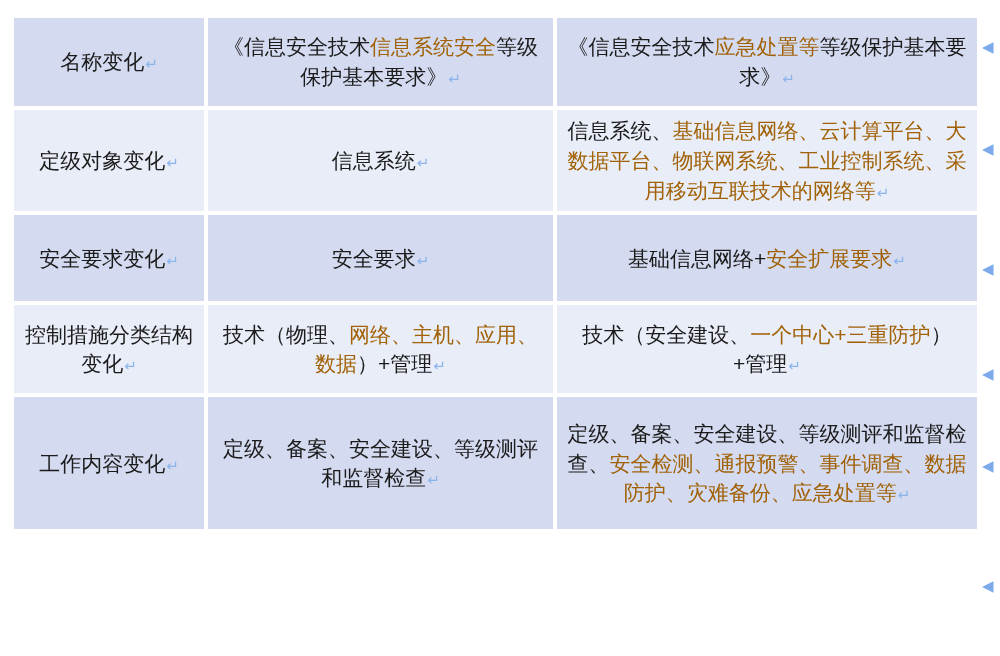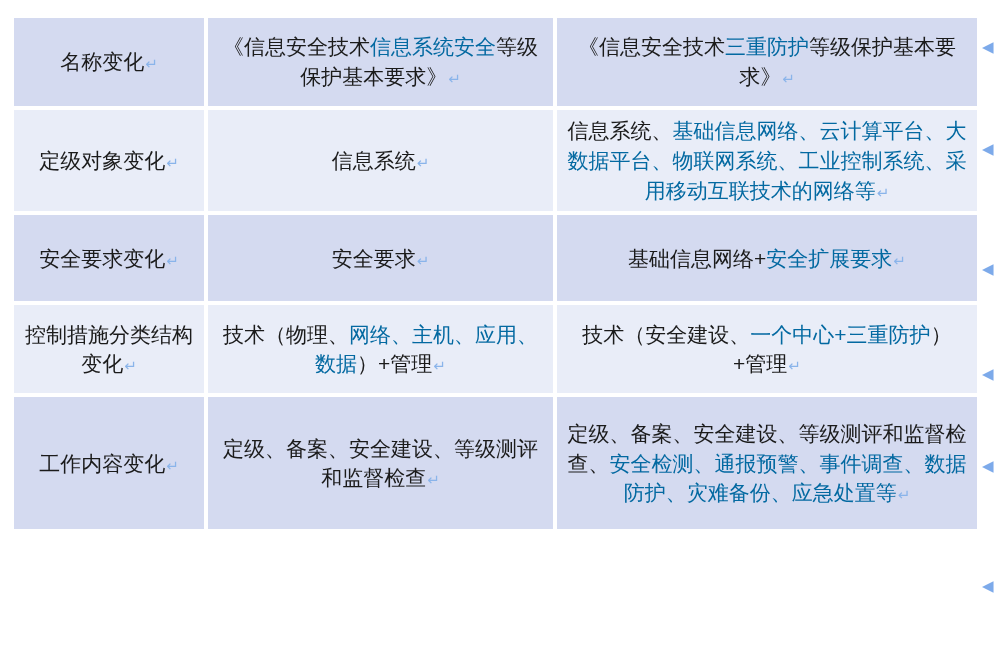--- a/index.html
+++ b/index.html
@@ -62,21 +62,21 @@
   
   tr.r1 td { height: 88px; }
   tr.r2 td { height: 95px; }
   tr.r3 td { height: 86px; }
   tr.r4 td { height: 88px; margin-left: 9px; }
   tr.r5 td { height: 132px; }
 
   .cell-cat { font-size: 20px; }
 
   
-  .hl { color: #0369a1; }
+  .hl { color: #a16207; }
   .nm { color: #1b1b1b; }
 
   
   .ret {
     color: #8ab4ea;
     font-size: 15px;
     font-family: "DejaVu Sans", sans-serif;
     vertical-align: baseline;
     padding-left: 1px;
   }
@@ -154,21 +154,21 @@
   <table class="cmp-table">
     <colgroup>
       <col class="col-cat">
       <col class="col-v1">
       <col class="col-v2">
     </colgroup>
     <tbody id="table-body">
         <tr class="r1 band-dark">
           <td class="cell-cat"><span class="nm">名称变化</span><span class="ret">↵</span></td>
           <td><span class="nm">《信息安全技术</span><span class="hl">信息系统安全</span><span class="nm">等级保护基本要求》</span><span class="ret">↵</span></td>
-          <td><span class="nm">《信息安全技术</span><span class="hl">三重防护</span><span class="nm">等级保护基本要求》</span><span class="ret">↵</span></td>
+          <td><span class="nm">《信息安全技术</span><span class="hl">应急处置等</span><span class="nm">等级保护基本要求》</span><span class="ret">↵</span></td>
         </tr>
         <tr class="r2 band-light">
           <td class="cell-cat"><span class="nm">定级对象变化</span><span class="ret">↵</span></td>
           <td><span class="nm">信息系统</span><span class="ret">↵</span></td>
           <td><span class="nm">信息系统、</span><span class="hl">基础信息网络、云计算平台、大数据平台、物联网系统、工业控制系统、采用移动互联技术的网络等</span><span class="ret">↵</span></td>
         </tr>
         <tr class="r3 band-dark">
           <td class="cell-cat"><span class="nm">安全要求变化</span><span class="ret">↵</span></td>
           <td><span class="nm">安全要求</span><span class="ret">↵</span></td>
           <td><span class="nm">基础信息网络+</span><span class="hl">安全扩展要求</span><span class="ret">↵</span></td>

